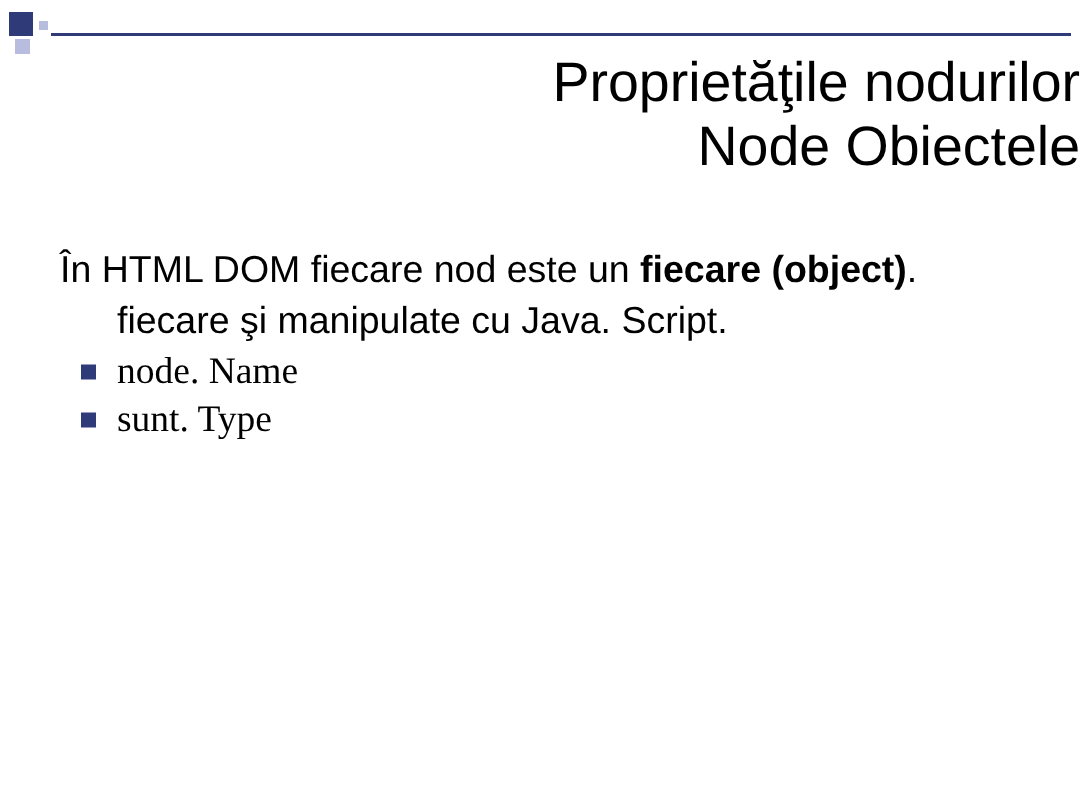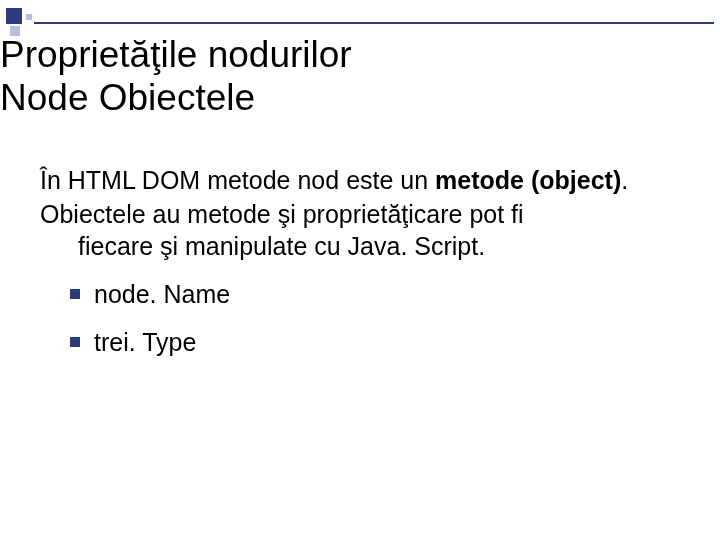--- a/index.html
+++ b/index.html
@@ -3,52 +3,51 @@
 <meta charset="utf-8">
 <style>
   html,body{margin:0;padding:0;width:720px;height:540px;background:#fff;font-family:Arial,Helvetica,sans-serif;color:#000;}
   .slide{position:relative;width:720px;height:540px;box-sizing:border-box;}
   .deco{position:absolute;top:8px;left:6px;}
   .deco .sq{position:absolute;background:#2f3a78;}
   .deco .sq.a{width:16px;height:16px;top:0;left:0;}
   .deco .sq.b{width:10px;height:10px;top:18px;left:4px;background:#b8bde0;}
   .deco .sq.c{width:6px;height:6px;top:6px;left:20px;background:#b8bde0;}
   .deco .bar{position:absolute;top:14px;left:28px;width:680px;height:2px;background:#2f3a78;}
-  .title{position:absolute;top:34px;left:0;width:720px;text-align:left;font-size:37px;line-height:1.15;font-weight:400;}
+  .title{position:absolute;top:34px;left:0;width:720px;text-align:right;font-size:37px;line-height:1.15;font-weight:400;}
   .body{position:absolute;top:164px;left:40px;width:640px;font-size:25px;line-height:1.28;}
   .para{margin:0 0 2px 0;}
   .indent{padding-left:38px;display:block;}
   .bullets{margin:2px 0 0 0;padding:0;list-style:none;}
-  .bullets li{position:relative;padding-left:38px;margin:16px;}
+  .bullets li{position:relative;padding-left:38px;margin:0;font-family:Liberation Serif, serif;}
   .bullets li::before{content:"";position:absolute;left:14px;top:11px;width:10px;height:10px;background:#2f3a78;}
 </style>
 </head>
 <body>
 <div class="slide">
 
   <div class="deco">
     <div class="sq a"></div>
     <div class="sq b"></div>
     <div class="sq c"></div>
     <div class="bar"></div>
   </div>
 
   <div class="title">
     <span>Proprietăţile nodurilor</span><br>
     <span>Node Obiectele</span>
   </div>
 
   <div class="body">
     <div class="para">
-      <span>În HTML DOM metode nod este un </span>
-      <b>metode (object)</b><span>.</span>
+      <span>În HTML DOM fiecare nod este un </span>
+      <b>fiecare (object)</b><span>.</span>
     </div>
     <div class="para">
-      <span>Obiectele au metode şi proprietăţicare pot fi</span>
       <span class="indent">fiecare şi manipulate cu Java. Script.</span>
     </div>
     <ul class="bullets">
       <li><span>node. Name</span></li>
-      <li><span>trei. Type</span></li>
+      <li><span>sunt. Type</span></li>
     </ul>
   </div>
 
 </div>
 
 </body></html>

